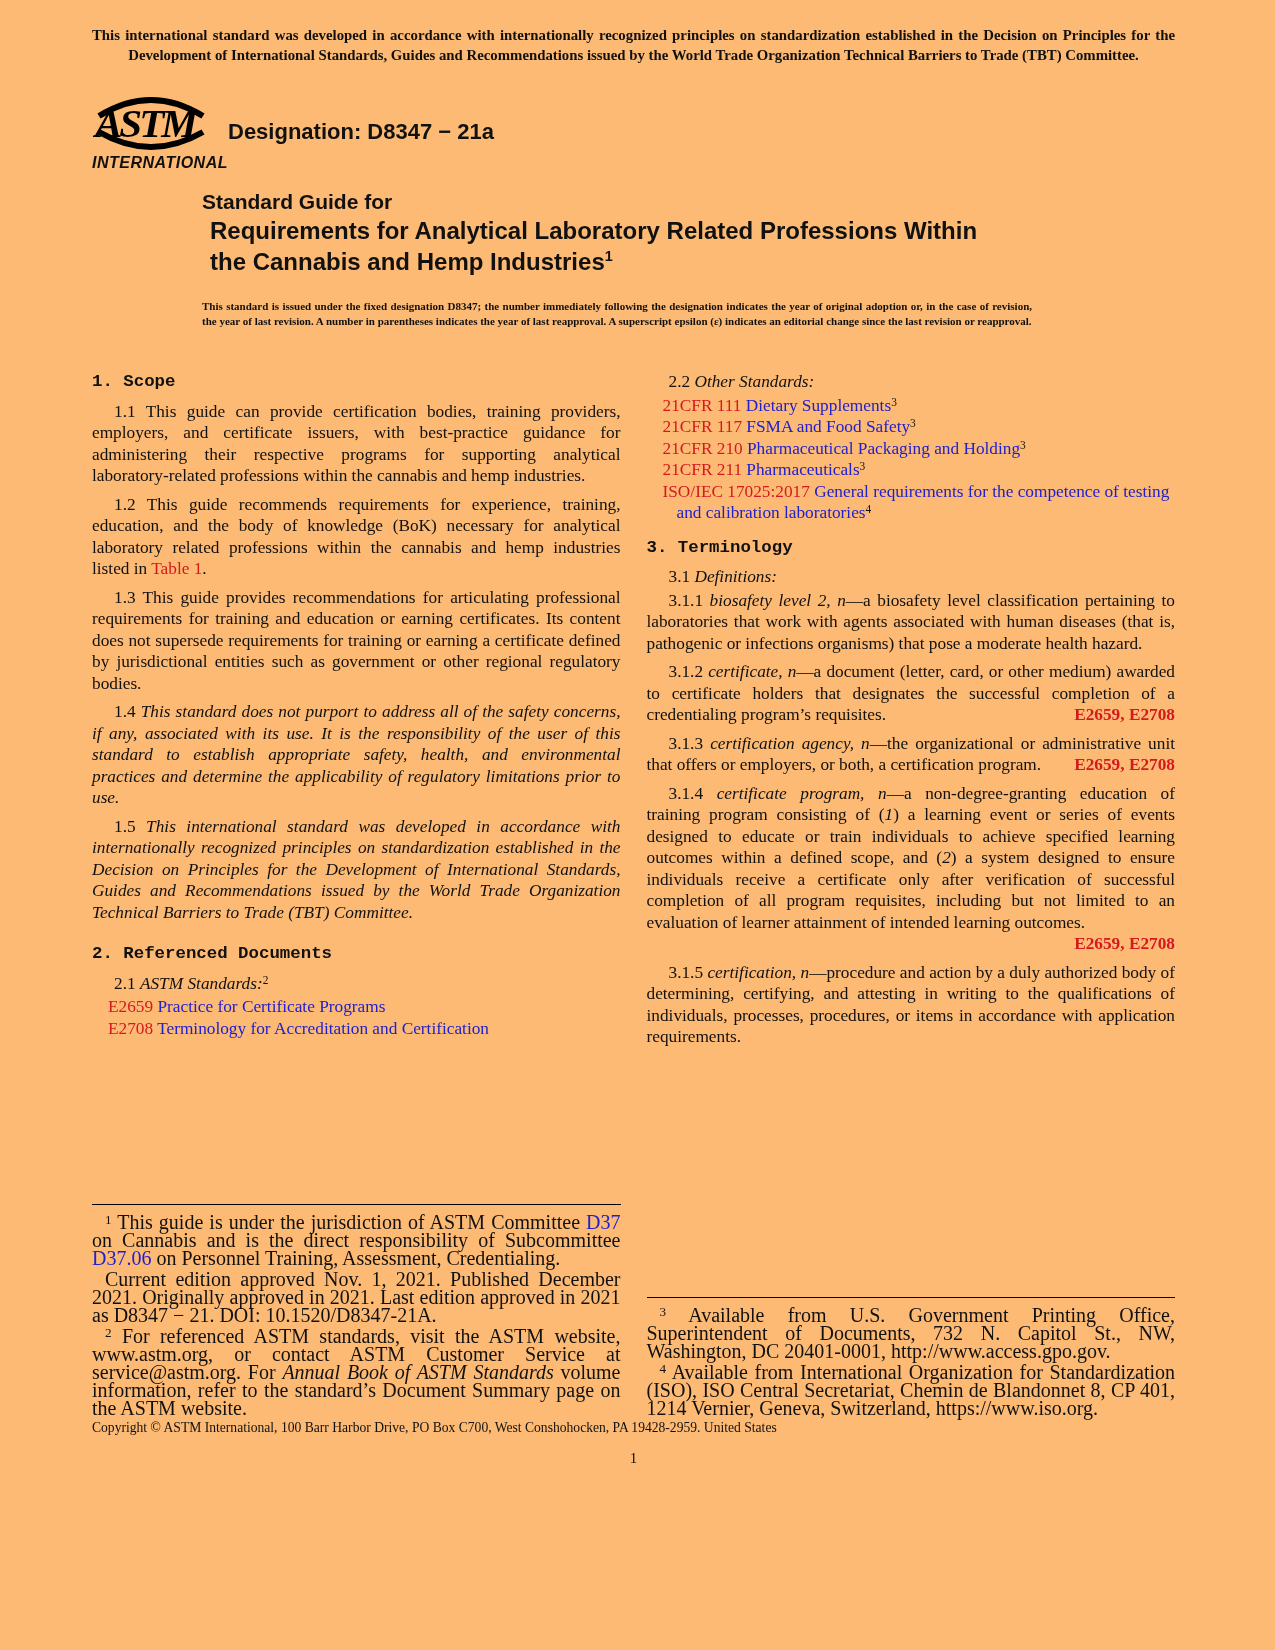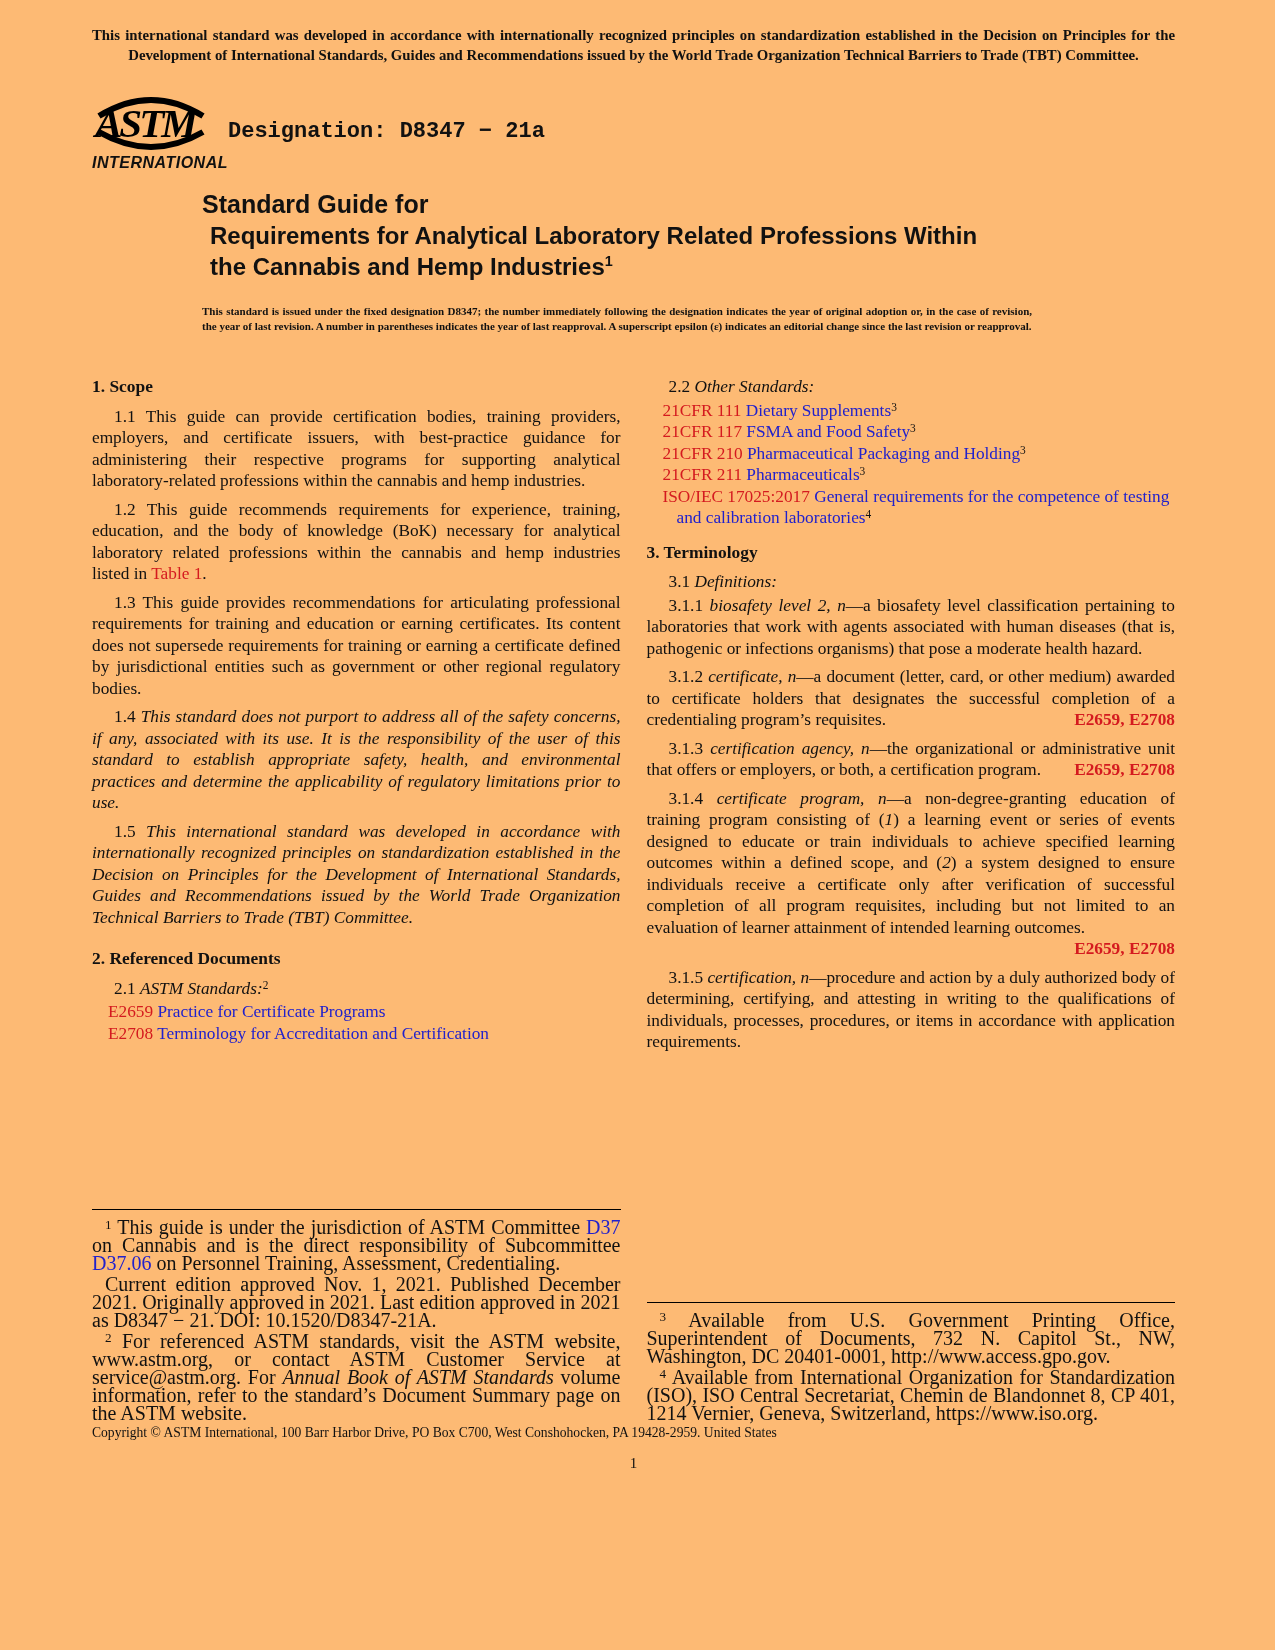--- a/index.html
+++ b/index.html
@@ -16,37 +16,37 @@
     text-align:justify; text-align-last:center; margin:0 0 26px 0;
   }
   
   .desig-row { display:flex; align-items:center; gap:18px; margin:0 0 18px 0; }
   .logo { width:118px; flex:0 0 auto; text-align:left; }
   .logo-intl {
     font-family:"Liberation Sans", sans-serif; font-weight:bold; font-style:italic;
     font-size:16px; letter-spacing:0.5px; margin-top:-4px;
   }
   .desig {
-    font-family:Liberation Mono, monospace; font-weight:bold; font-size:22px;
+    font-family:Liberation Sans, sans-serif; font-weight:bold; font-size:22px;
   }
   
   .titleblock { margin-left:110px; }
-  .kicker { font-family:"Liberation Sans", sans-serif; font-weight:bold; font-size:25px; margin:8px 0 2px 0; }
+  .kicker { font-family:"Liberation Sans", sans-serif; font-weight:bold; font-size:21px; margin:8px 0 2px 0; }
   h1 {
     font-family:"Liberation Sans", sans-serif; font-weight:bold; font-size:24px;
     line-height:1.28; margin:0 0 22px 8px; width:790px;
   }
   h1 sup { font-size:60%; }
   .issuance {
     font-size:11px; line-height:1.32; text-align:justify; width:830px; margin:0 0 30px 0;font-weight:bold;
   }
   
   .columns { display:flex; gap:26px; height:1062px; }
   .col { flex:1 1 0; display:flex; flex-direction:column; font-size:17.3px; line-height:21.5px; }
-  .col h3 { font-size:17.4px; margin:13px 0 8px 0; }
+  .col h3 { font-size:17.4px; margin:13px 0 8px 0;font-family:Liberation Mono, monospace; }
   .col p { margin:0 0 7px 0; text-align:justify; text-indent:22px; }
   .col p.ref { text-indent:-14px; padding-left:30px; margin:0; text-align:left; }
   .col p.lead { margin-bottom:2px; }
   .hasrefs { overflow:hidden; }
   .i { font-style:italic; }
   .red { color:var(--red); }
   .blue { color:var(--blue); }
   .sup { font-size:66%; position:relative; top:-0.45em; line-height:0; }
   .refs { float:right; color:var(--red); font-weight:bold; }
   

